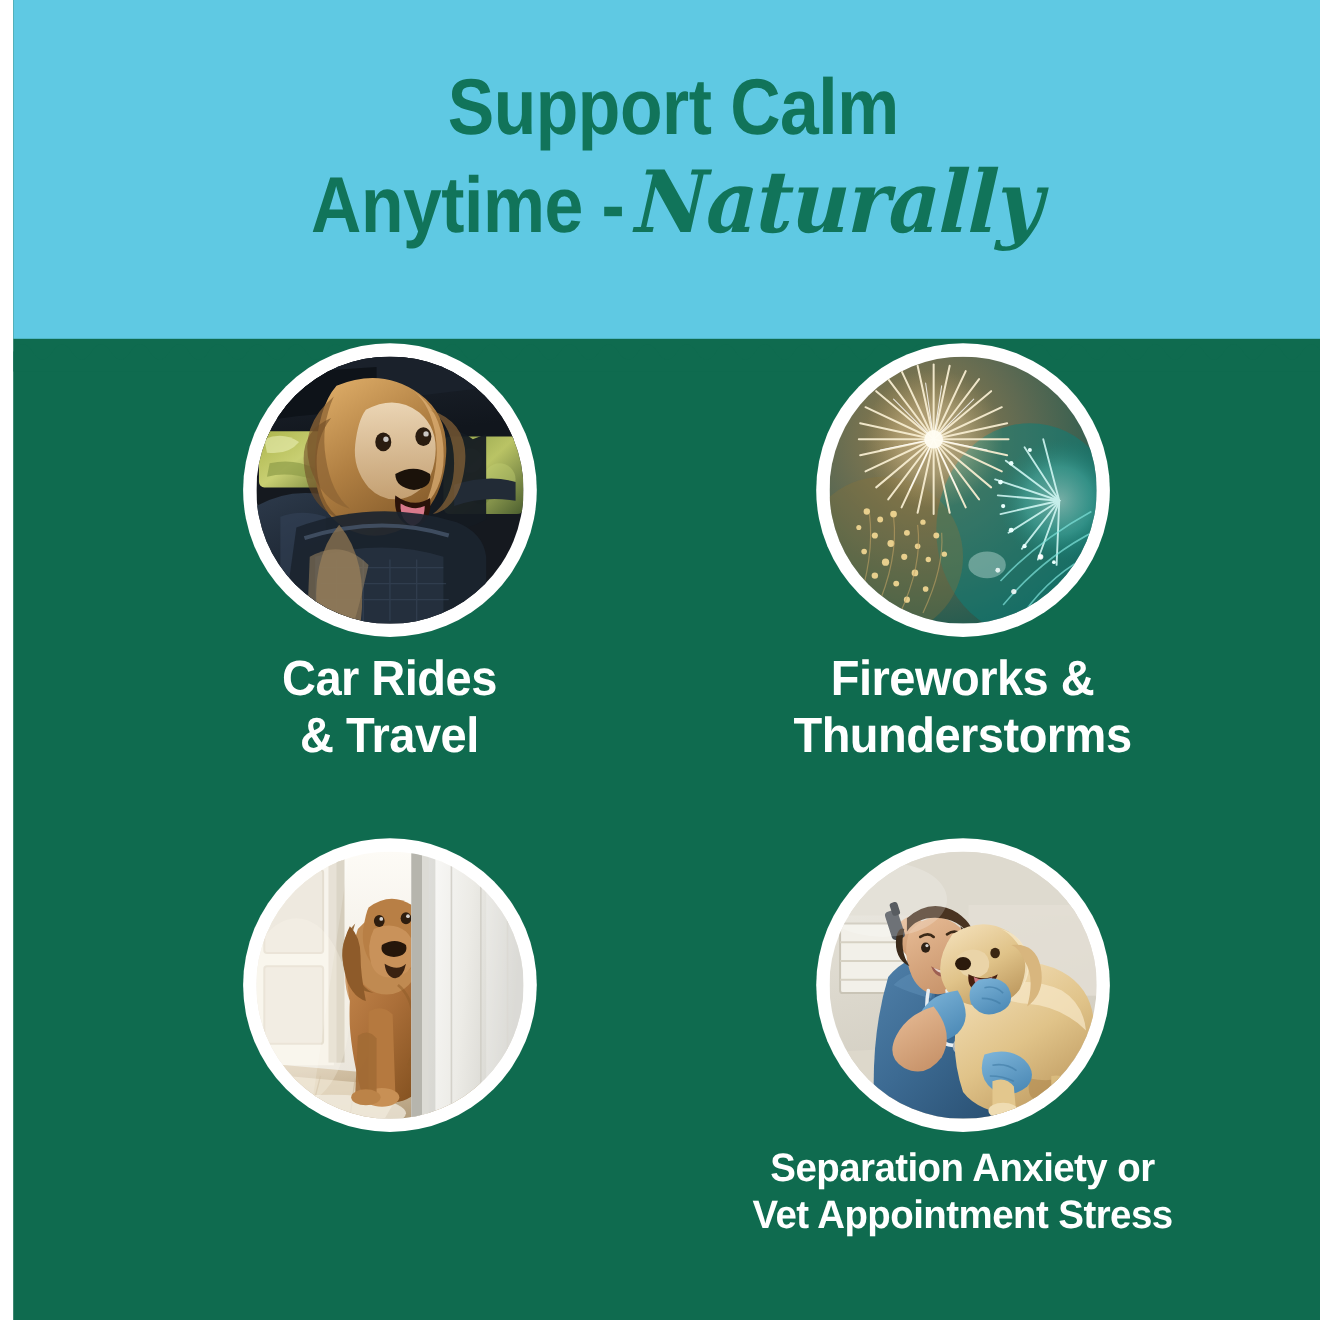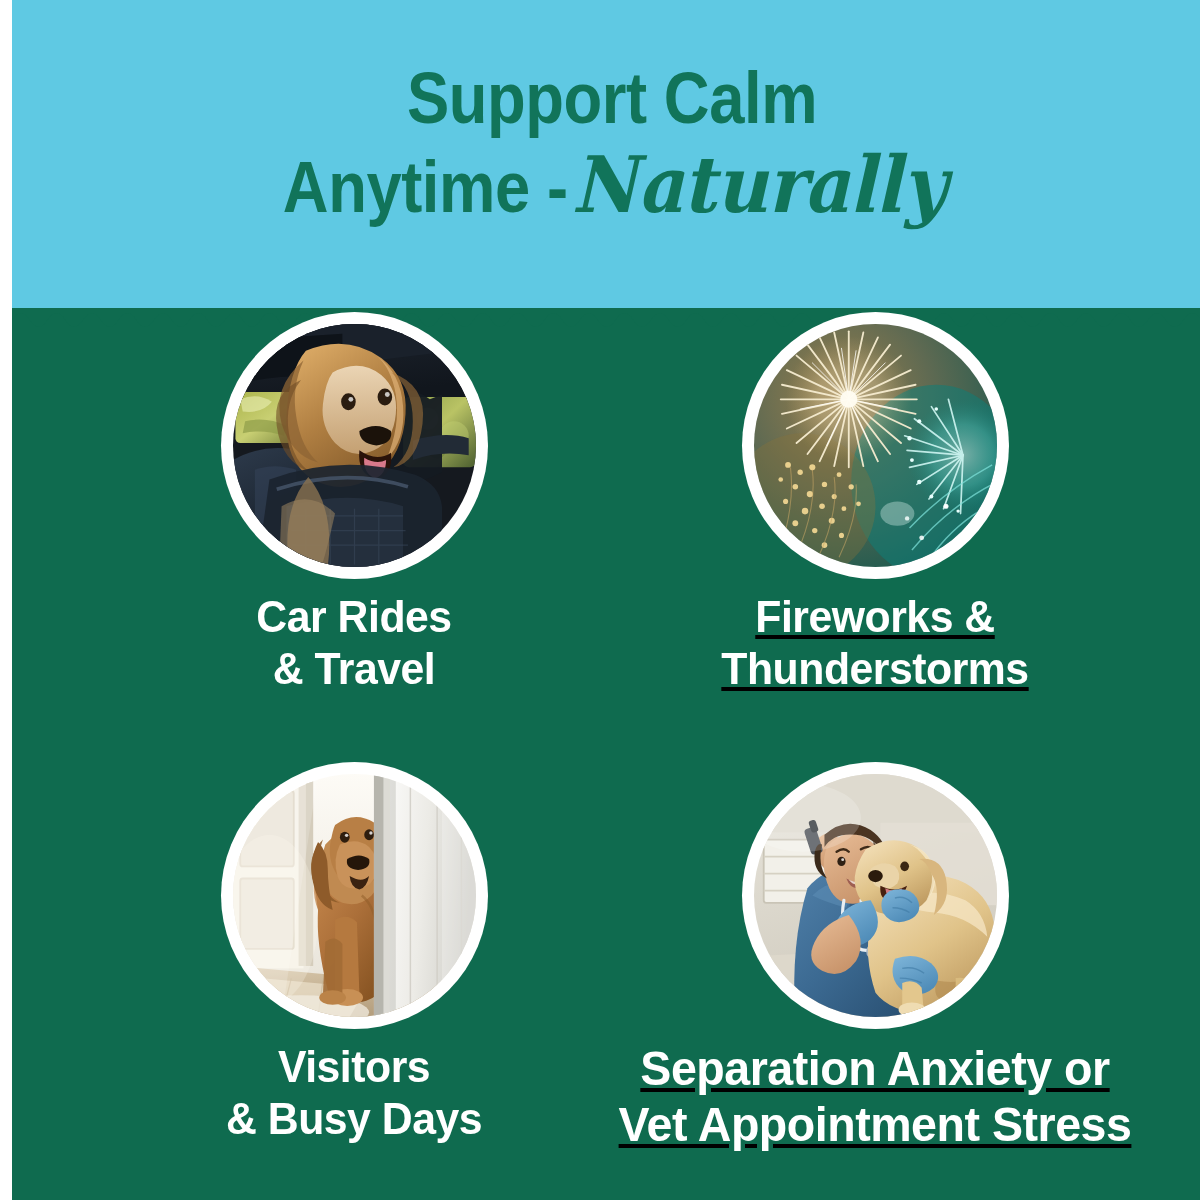--- a/index.html
+++ b/index.html
@@ -91,21 +91,21 @@
     height: 892px;
     z-index: 4;
     padding-left: 24px;
   }
   .card {
     position: absolute;
     width: 534px;
     text-align: center;
   }
   .card-col-left  { left: 75px; }
-  .card-col-right { left: 596px; text-decoration: underline; }
+  .card-col-right { left: 596px; }
   .card-row-top    { top: 0px; }
   .card-row-bottom { top: 450px; }
 
   .photo-ring {
     width: 267px;
     height: 267px;
     margin: 4px auto 0 auto;
     border-radius: 50%;
     background: #FFFFFF;
     box-sizing: border-box;
@@ -123,21 +123,21 @@
   .card-label {
     margin-top: 12px;
     color: #FFFFFF;
     font-family: "Liberation Sans", sans-serif;
     font-weight: bold;
     font-size: 45px;
     line-height: 1.16;
     letter-spacing: -0.5px;
   }
   .card-label span { display: block; transform: scaleX(0.95); }
-  .card-label.wide { font-size: 48px; }
+  .card-label.wide { font-size: 36px; }
   .card-label.wide span { transform: scaleX(0.97); }
 </style>
 </head>
 <body>
 
 <div id="canvas">
 
   <div class="top-band"></div>
 
   <div class="headline">
@@ -497,24 +497,20 @@
                 <path d="M188 0 V200"></path>
             </g>
             <path d="M116 0 L134 0 L134 200 L116 200 Z" fill="#a9a8a0" opacity="0.35"></path>
             <rect x="172" y="0" width="28" height="200" fill="#ffffff" opacity="0.25"></rect>
 
             <path d="M0 0 L70 0 L40 200 L0 200 Z" fill="#ffffff" opacity="0.18"></path>
             <ellipse cx="30" cy="120" rx="40" ry="70" fill="#fffaf0" opacity="0.25"></ellipse>
           </svg>
         </div>
       </div>
-      <div class="card-label">
-        <span>Visitors</span>
-        <span>&amp; Busy Days</span>
-      </div>
     </div>
 
     <div class="card card-col-right card-row-bottom">
       <div class="photo-ring">
         <div class="photo">
           <svg viewBox="0 0 200 200" preserveAspectRatio="xMidYMid slice">
             <defs>
               <linearGradient id="clinicBg" x1="0" y1="0" x2="0.3" y2="1">
                 <stop offset="0" stop-color="#e9e6dd"></stop>
                   <stop offset="1" stop-color="#cfcabd"></stop>

